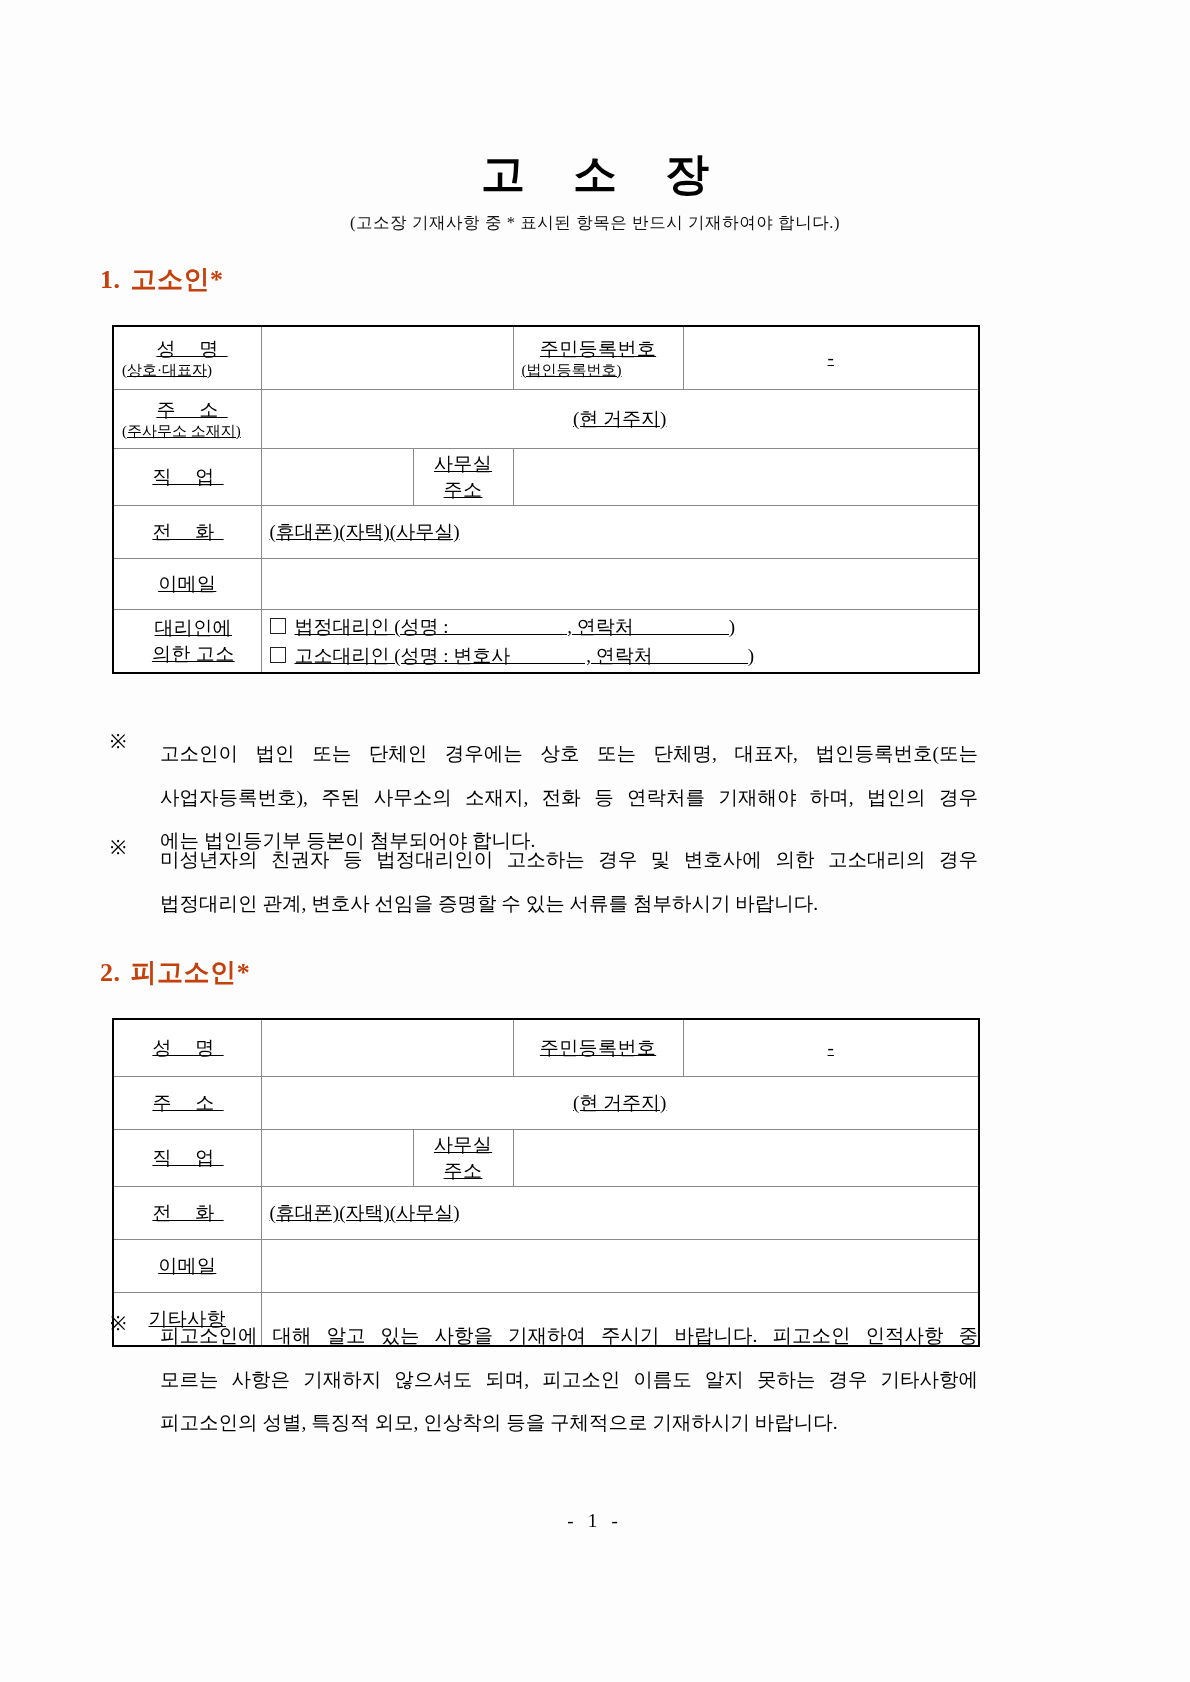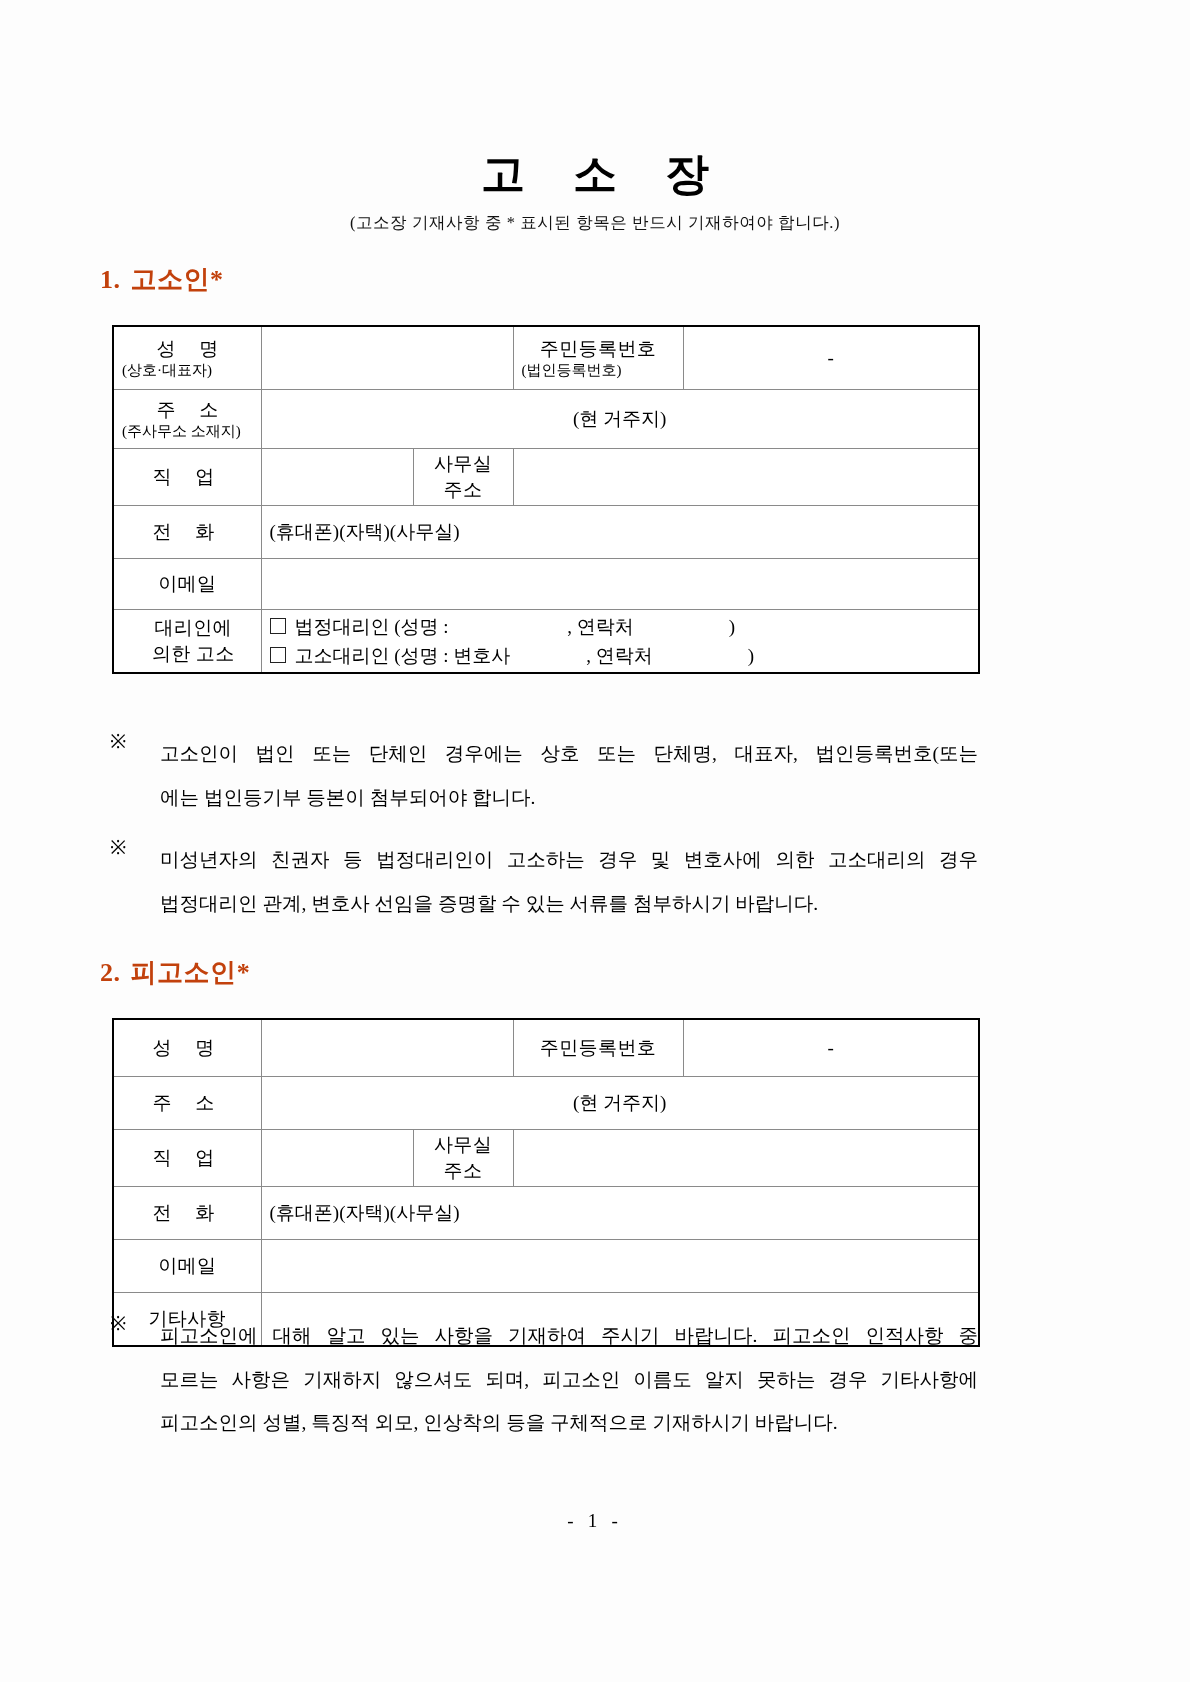--- a/index.html
+++ b/index.html
@@ -70,20 +70,21 @@
   table.form td {
     border: 1px solid #8a8a8a;
     padding: 0 8px;
     font-size: 19px;
     color: #000;
     vertical-align: middle;
     line-height: 1.35;
   }
   table.form {
     border: 2.5px solid #000;
+    text-decoration: underline;
   }
   .lbl {
     text-align: center;
     letter-spacing: 0.5em;
     padding-left: 0.5em !important;
   }
   .lbl-nospace { text-align: center; letter-spacing: 0.02em; }
   .lbl-sub {
     display: block;
     font-size: 15px;
@@ -233,20 +234,21 @@
           <span class="agent-line"><span class="chk"></span><span>고소대리인 (성명 : 변호사                , 연락처                    )</span></span>
         </td>
       </tr>
     </tbody>
   </table>
 
   <div class="note" style="top:726px;">
     <span class="mark">※</span>
     <span class="body">
       <p class="just">고소인이 법인 또는 단체인 경우에는 상호 또는 단체명, 대표자, 법인등록번호(또는</p>
+      <p class="just">사업자등록번호), 주된 사무소의 소재지, 전화 등 연락처를 기재해야 하며, 법인의 경우</p>
       <p>에는 법인등기부 등본이 첨부되어야 합니다.</p>
     </span>
   </div>
 
   <div class="note" style="top:832px;">
     <span class="mark">※</span>
     <span class="body">
       <p class="just">미성년자의 친권자 등 법정대리인이 고소하는 경우 및 변호사에 의한 고소대리의 경우</p>
       <p>법정대리인 관계, 변호사 선임을 증명할 수 있는 서류를 첨부하시기 바랍니다.</p>
     </span>

